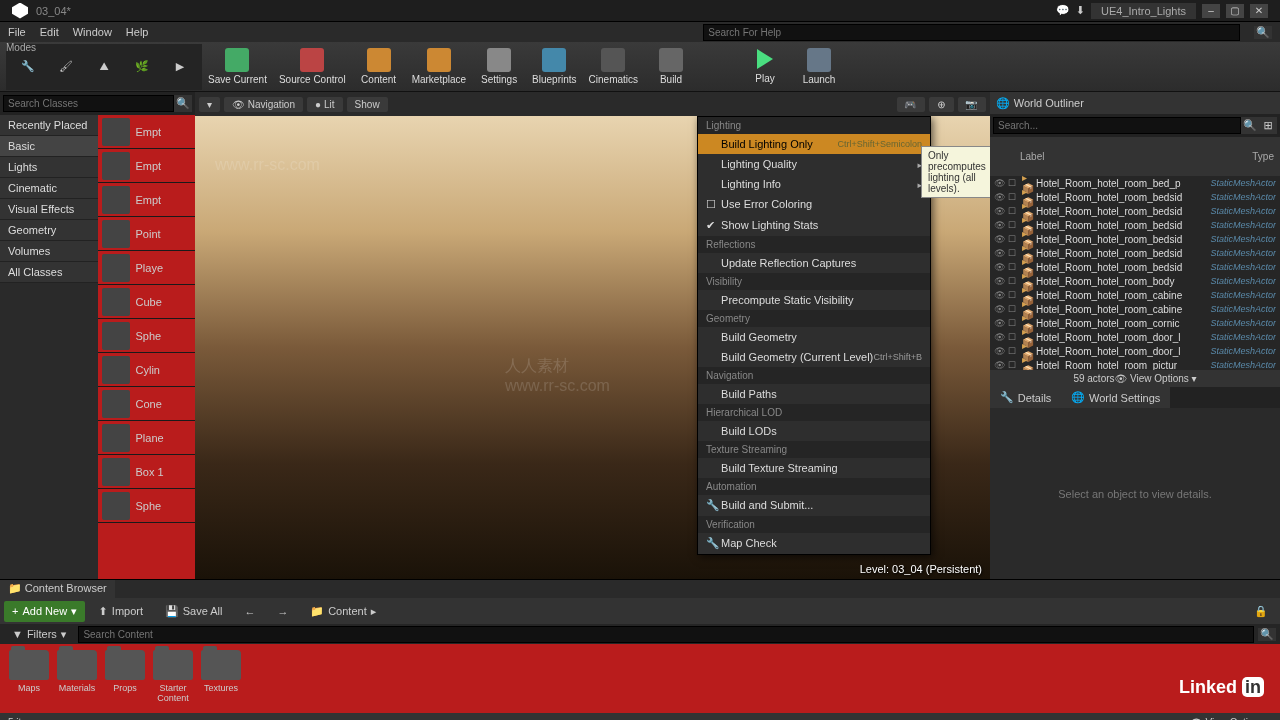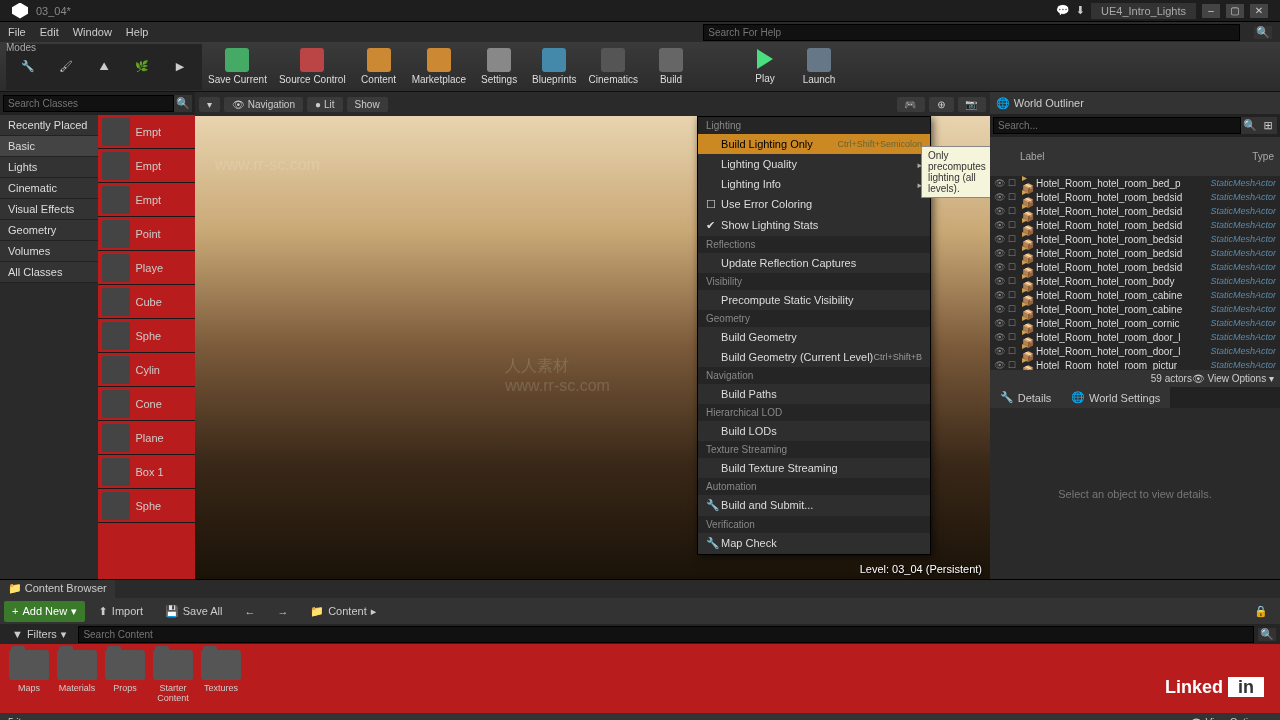--- a/index.html
+++ b/index.html
@@ -47,39 +47,39 @@
 .right-panel { width:290px; background:#2a2a2a; display:flex; flex-direction:column; }
 .panel-header { height:22px; background:#333; display:flex; align-items:center; padding:0 6px; gap:4px; font-size:11px; }
 .outliner-search { padding:3px; background:#222; display:flex; }
 .outliner-hdr { display:flex; background:#333; padding:14px 6px; font-size:10px; color:#aaa; }
 .outliner-list { flex:0 0 194px; overflow:hidden; background:#262626; }
 .outliner-row { display:flex; align-items:center; padding:1px 4px; font-size:10px; height:14px; }
 .out-eye { width:14px; font-size:9px; color:#888; }
 .out-icon { width:14px; color:#d4a050; }
 .out-label { flex:1; color:#ddd; overflow:hidden; white-space:nowrap; text-overflow:ellipsis; }
 .out-type { color:#5a8aaa; font-size:9px; overflow:hidden; white-space:nowrap;font-style:italic; }
-.outliner-footer { display:flex; justify-content:flex-end; padding:3px 6px; background:#333; font-size:10px; }
+.outliner-footer { display:flex; justify-content:center; padding:3px 6px; background:#333; font-size:10px; }
 .details-tabs { display:flex; background:#222; }
 .details-tab { padding:4px 10px; background:#333; font-size:11px; display:flex; align-items:center; gap:4px; }
 .details-body { flex:1; display:flex; align-items:center; justify-content:center; color:#777; font-size:11px; }
 .content-browser { height:152px; background:#2a2a2a; display:flex; flex-direction:column; border-top:1px solid #000; }
 .cb-tab { height:18px; background:#333; padding:2px 8px; display:inline-block; font-size:11px; width:fit-content; }
 .cb-toolbar { height:26px; background:#333; display:flex; align-items:center; padding:0 4px; gap:6px; }
 .cb-btn { padding:4px 8px; display:flex; align-items:center; gap:4px; font-size:11px; border-radius:2px; }
 .cb-btn.green { background:#3a7a2a; color:#fff; }
 .cb-filter-row { height:20px; background:#252525; display:flex; align-items:center; padding:0 4px; gap:4px; }
 .cb-content { flex:1; display:flex; padding:6px; gap:2px; background:#b91c1c; }
 .cb-folder { display:flex; flex-direction:column; align-items:center; width:46px; }
 .cb-folder-icon { width:40px; height:30px; background:#555; border-radius:2px 4px 2px 2px; position:relative; }
 .cb-folder-icon::before { content:''; position:absolute; top:-4px; left:2px; width:14px; height:4px; background:#555; border-radius:2px 2px 0 0; }
 .cb-folder span { font-size:9px; margin-top:3px; text-align:center; }
 .cb-footer { height:18px; background:#333; display:flex; align-items:center; justify-content:space-between; padding:0 8px; font-size:10px; }
 .watermark { position:absolute; color:rgba(255,255,255,0.15); font-size:16px; pointer-events:none; }
 .linkedin-logo { position:absolute; bottom:22px; right:16px; color:#fff; font-size:18px; font-weight:bold; }
-.linkedin-logo .in { background:#fff; color:#333; padding:0 10px; border-radius:0; }
+.linkedin-logo .in { background:#fff; color:#333; padding:0 3px; border-radius:5px; }
 .arrow-r::after { content:'▸'; font-size:9px; color:#aaa; }
 </style>
 </head>
 <body>
 
 <div class="titlebar">
   <div class="ue-logo"></div>
   <div class="titlebar-title">03_04*</div>
   <div class="titlebar-right">
     <span>💬</span>

